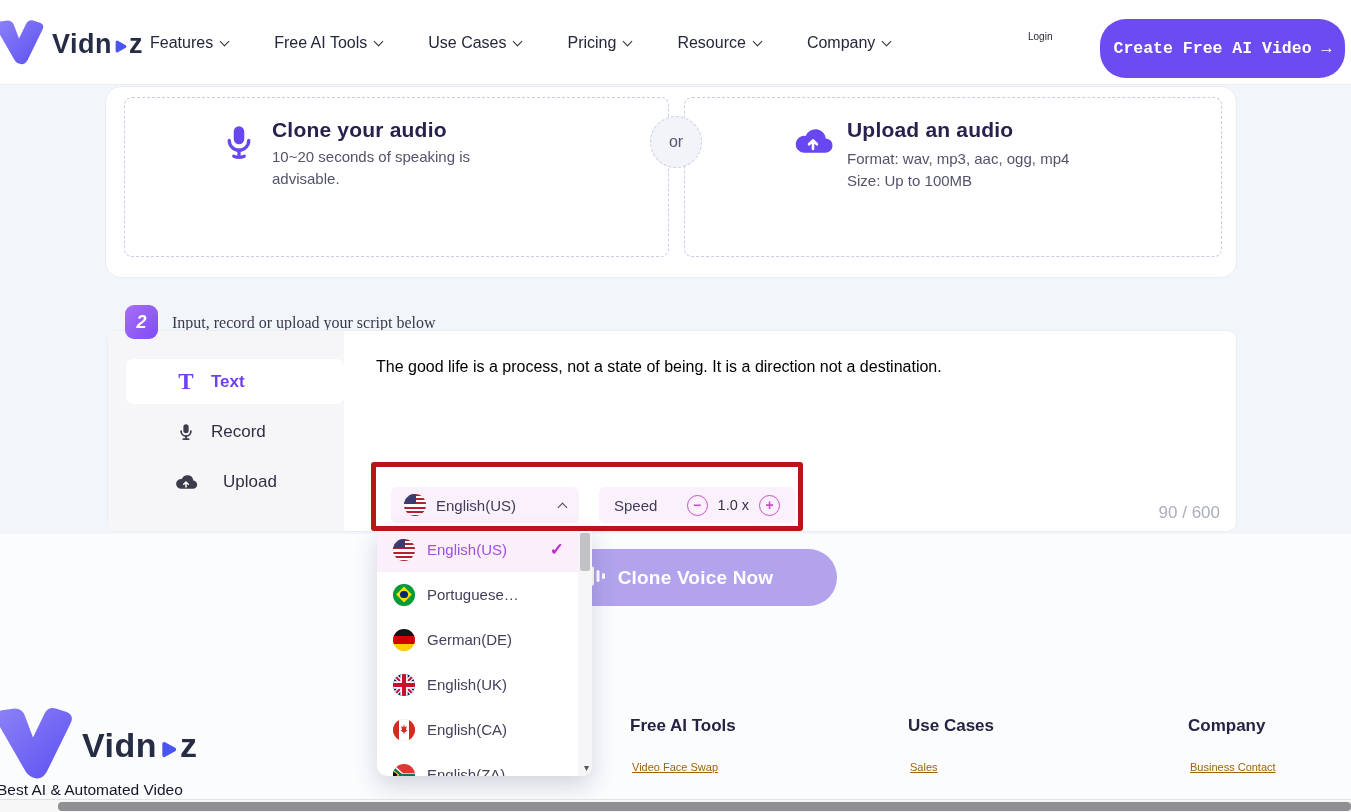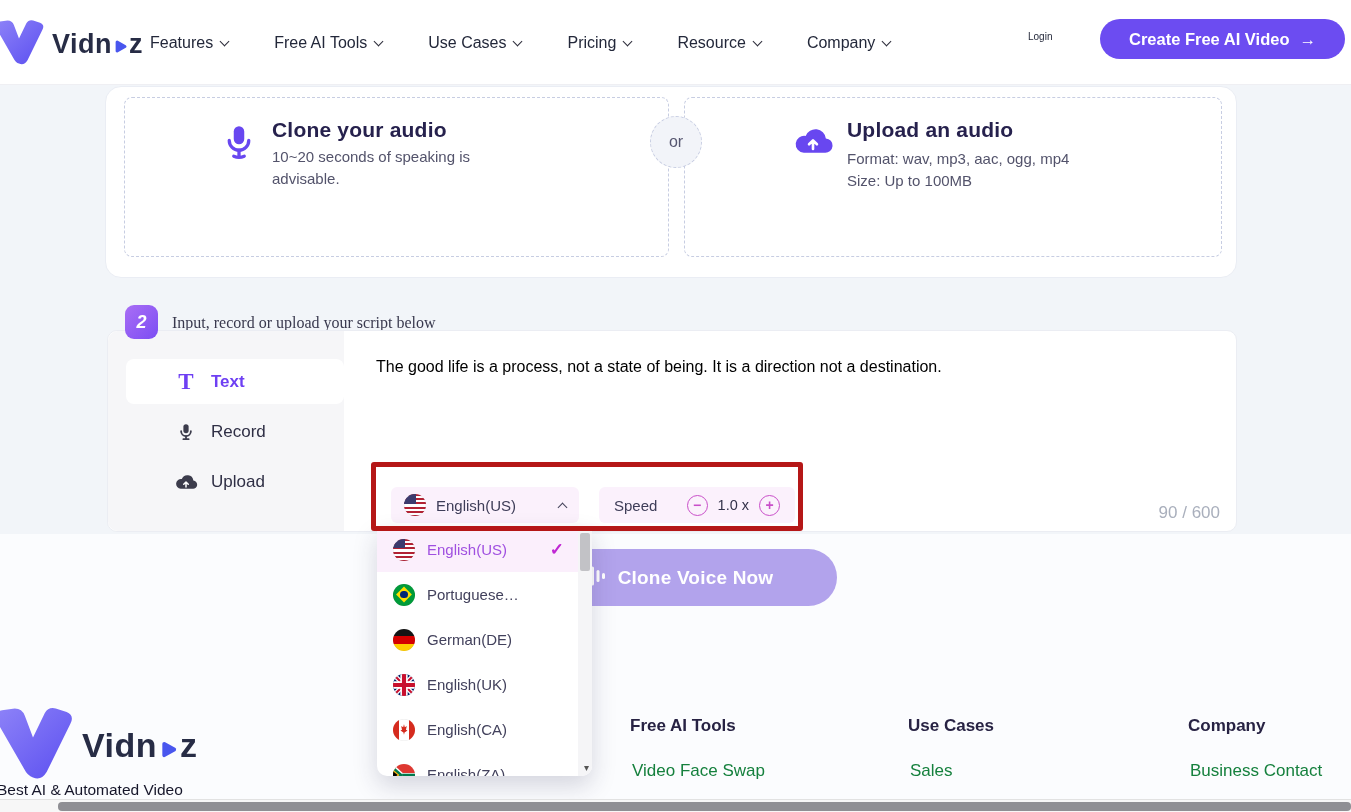--- a/index.html
+++ b/index.html
@@ -8,21 +8,21 @@
   .abs { position:absolute; }
 
   
   .header { position:absolute; left:0; top:0; width:1351px; height:85px; background:#fff; border-bottom:1px solid #efeff3; z-index:40; }
   .brand { display:flex; align-items:center; gap:6px; }
   .brand-text { font-size:27px; font-weight:800; color:#272c45; letter-spacing:.5px; display:flex; align-items:center; }
   .nav { position:absolute; left:150px; top:0; height:85px; display:flex; align-items:center; gap:46px; }
   .nav-item { font-size:16px; color:#23283a; font-weight:500; cursor:pointer; white-space:nowrap; }
   .chv { display:inline-block; width:7px; height:7px; border-right:1.8px solid #2c2c3a; border-bottom:1.8px solid #2c2c3a; transform:rotate(45deg); margin-left:8px; vertical-align:3px; }
   .login { position:absolute; left:1028px; top:31px; font-size:10px; color:#1e2335; font-weight:500; cursor:pointer; }
-  .cta { position:absolute; left:1100px; top:19px; width:245px; height:40px; border-radius:26px; background:#6c4cf1; color:#fff; font-size:16.5px; font-weight:700; display:flex; align-items:center; justify-content:center; gap:10px; cursor:pointer; border:none; font-family:Liberation Sans, sans-serif; }
+  .cta { position:absolute; left:1100px; top:19px; width:245px; height:59px; border-radius:26px; background:#6c4cf1; color:#fff; font-size:16.5px; font-weight:700; display:flex; align-items:center; justify-content:center; gap:10px; cursor:pointer; border:none; font-family:Liberation Mono, monospace; }
 
   
   .mid-band { position:absolute; left:0; top:85px; width:1351px; height:449px; background:#f2f5f9; }
 
   
   .audio-card { position:absolute; left:105px; top:86px; width:1132px; height:192px; background:#fff; border:1px solid #eaedf4; border-radius:16px; }
   .dashed-box { position:absolute; border:1px dashed #c7cde2; border-radius:8px; background:#fff; }
   .or-circle { position:absolute; left:544px; top:29px; width:52px; height:52px; border-radius:50%; background:#f2f4f9; border:1px dashed #c7cde2; display:flex; align-items:center; justify-content:center; font-size:16px; color:#565670; z-index:2; }
   .card-title { font-size:21px; font-weight:800; color:#26214d; letter-spacing:.2px; }
   .card-desc { font-size:15px; color:#53536b; line-height:22px; }
@@ -75,21 +75,21 @@
   .f-br::before { content:""; position:absolute; left:11%; top:11%; width:78%; height:78%; background:#fedf00; clip-path:polygon(50% 4%, 96% 50%, 50% 96%, 4% 50%); }
   .f-br::after { content:""; position:absolute; left:32%; top:32%; width:36%; height:36%; border-radius:50%; background:#002776; }
   .f-de { background:linear-gradient(180deg,#141414 0 33%,#d40000 33% 66%,#ffce00 66% 100%); }
   .f-ca { background:#fff; }
   .f-ca::before { content:""; position:absolute; left:0; top:0; width:26%; height:100%; background:#d52b1e; }
   .f-ca::after { content:""; position:absolute; right:0; top:0; width:26%; height:100%; background:#d52b1e; }
   .f-ca .leaf { position:absolute; left:34%; top:26%; width:32%; height:48%; background:#d52b1e; clip-path:polygon(50% 0,62% 28%,90% 18%,78% 52%,100% 60%,58% 78%,50% 100%,42% 78%,0 60%,22% 52%,10% 18%,38% 28%); }
 
   
   .foot-head { font-size:17px; font-weight:700; color:#272243; position:absolute; cursor:default; }
-  .foot-link { font-size:17px; color:#15803d; position:absolute; cursor:pointer; }
+  .foot-link { font-size:11px; color:#a16207; position:absolute; cursor:pointer;text-decoration:underline; }
   .tagline { position:absolute; left:-3px; top:781px; font-size:15.5px; color:#16162a; }
   .foot-brand-text { font-size:34px; font-weight:800; color:#272c45; letter-spacing:.5px; display:flex; align-items:center; }
 
   .hscrollbar { position:absolute; left:0; top:799px; width:1351px; height:13px; background:#f7f7f7; border-top:1px solid #e2e2e2; z-index:50; }
   .hthumb { position:absolute; left:58px; top:2px; width:1293px; height:9px; background:#8f8f94; border-radius:4px; }
 </style>
 </head>
 <body>
 
 <div class="page">
@@ -185,21 +185,21 @@
         <span class="t-icon">
           <svg width="18" height="22" viewBox="0 0 24 24">
             <rect x="8.5" y="1.5" width="7" height="12" rx="3.5" fill="#3c3c4c"></rect>
             <path d="M5.5 11a6.5 6.5 0 0 0 13 0" stroke="#3c3c4c" stroke-width="2.4" fill="none" stroke-linecap="round"></path>
             <line x1="12" y1="17.5" x2="12" y2="21" stroke="#3c3c4c" stroke-width="2.4" stroke-linecap="round"></line>
             <line x1="8.5" y1="21.5" x2="15.5" y2="21.5" stroke="#3c3c4c" stroke-width="2.4" stroke-linecap="round"></line>
           </svg>
         </span>
         <span class="t-label">Record</span>
       </div>
-      <div class="tab" style="top:128px;">
+      <div class="tab" style="top:128px;gap:12px;">
         <span class="t-icon">
           <svg width="24" height="18" viewBox="0 0 32 24">
             <path d="M9 21a6.5 6.5 0 1 1 1.4-12.9A8 8 0 0 1 25.8 10 5.5 5.5 0 0 1 25 21Z" fill="#3c3c4c"></path>
             <path d="M16 18.5v-6 M13 15 L16 12 L19 15" stroke="#fff" stroke-width="2" fill="none" stroke-linecap="round" stroke-linejoin="round"></path>
           </svg>
         </span>
         <span class="t-label">Upload</span>
       </div>
     </div>
 

